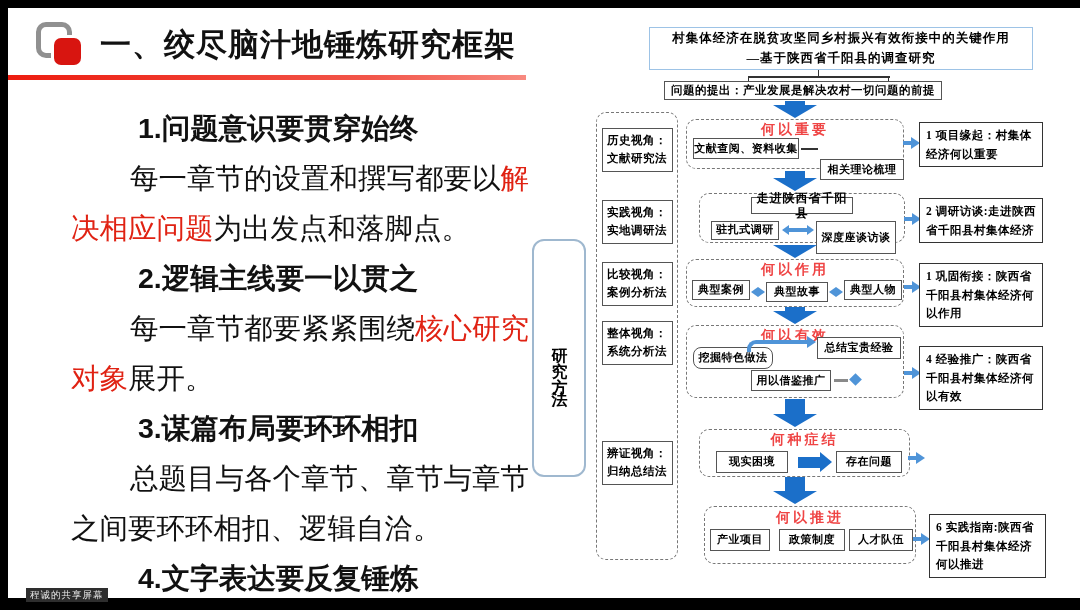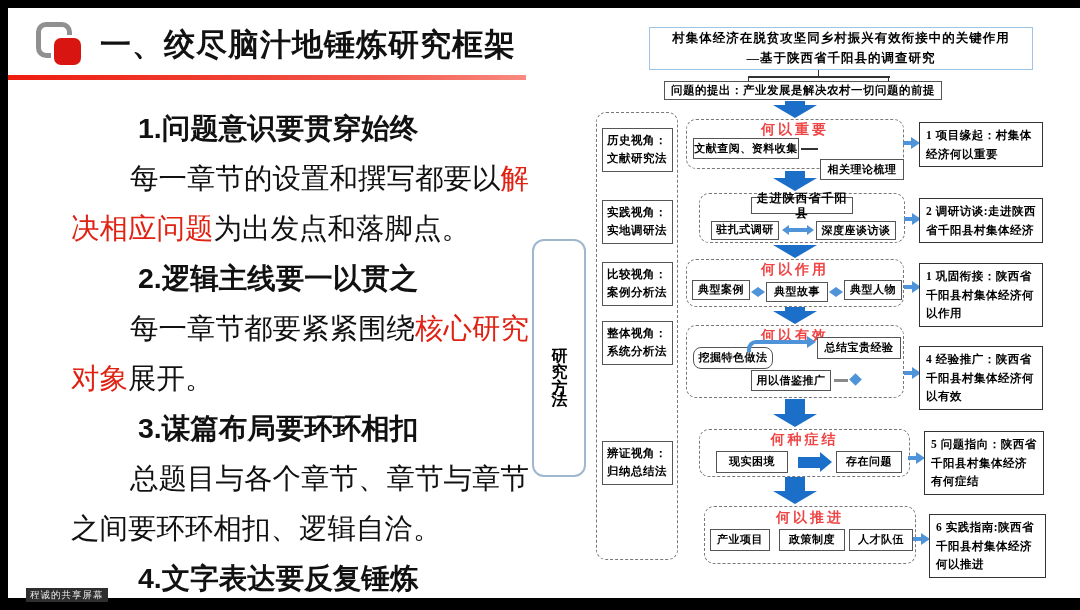--- a/index.html
+++ b/index.html
@@ -153,21 +153,21 @@
       </div>
 
     <div class="dash" style="left:691px;top:185px;width:206px;height:50px;"></div>
     <div class="sbox" style="left:743px;top:189px;width:102px;height:17px;font-size:12px;letter-spacing:1px;">走进陕西省千阳县</div>
     <div class="sbox" style="left:703px;top:213px;width:68px;height:19px;font-family:Liberation Mono, monospace;">驻扎式调研</div>
     <div class="dblarr" style="left:774px;top:217px;width:32px;">
         <div class="hl"></div>
         <div class="line"></div>
         <div class="hr"></div>
       </div>
-    <div class="sbox" style="left:808px;top:213px;width:80px;height:19px;">深度座谈访谈</div>
+    <div class="sbox" style="left:808px;top:213px;width:80px;height:33px;">深度座谈访谈</div>
     <div class="rarr" style="left:896px;top:205px;">
         <div class="line"></div>
         <div class="head"></div>
       </div>
     <div class="obox" style="left:911px;top:190px;width:124px;">2 调研访谈:走进陕西省千阳县村集体经济</div>
 
     <div class="darrow" style="left:765px;top:237px;height:13px;">
         <div class="shaft"></div>
         <div class="head"></div>
       </div>
@@ -223,21 +223,20 @@
     <div class="sbox" style="left:708px;top:443px;width:72px;height:22px;">现实困境</div>
     <div class="blockr" style="left:790px;top:444px;">
         <div class="shaft"></div>
         <div class="head"></div>
       </div>
     <div class="sbox" style="left:828px;top:443px;width:66px;height:22px;">存在问题</div>
     <div class="rarr" style="left:900px;top:444px;">
         <div class="line"></div>
         <div class="head"></div>
       </div>
-    <div class="obox" style="left:916px;top:423px;width:120px;">5 问题指向：陕西省千阳县村集体经济有何症结</div>
 
     <div class="darrow" style="left:765px;top:469px;height:27px;">
         <div class="shaft"></div>
         <div class="head"></div>
       </div>
 
     <div class="dash" style="left:696px;top:498px;width:212px;height:58px;"></div>
     <div class="rowtitle" style="left:696px;top:501px;width:212px;">何以推进</div>
     <div class="sbox" style="left:702px;top:521px;width:60px;height:22px;">产业项目</div>
     <div class="sbox" style="left:771px;top:521px;width:66px;height:22px;">政策制度</div>

